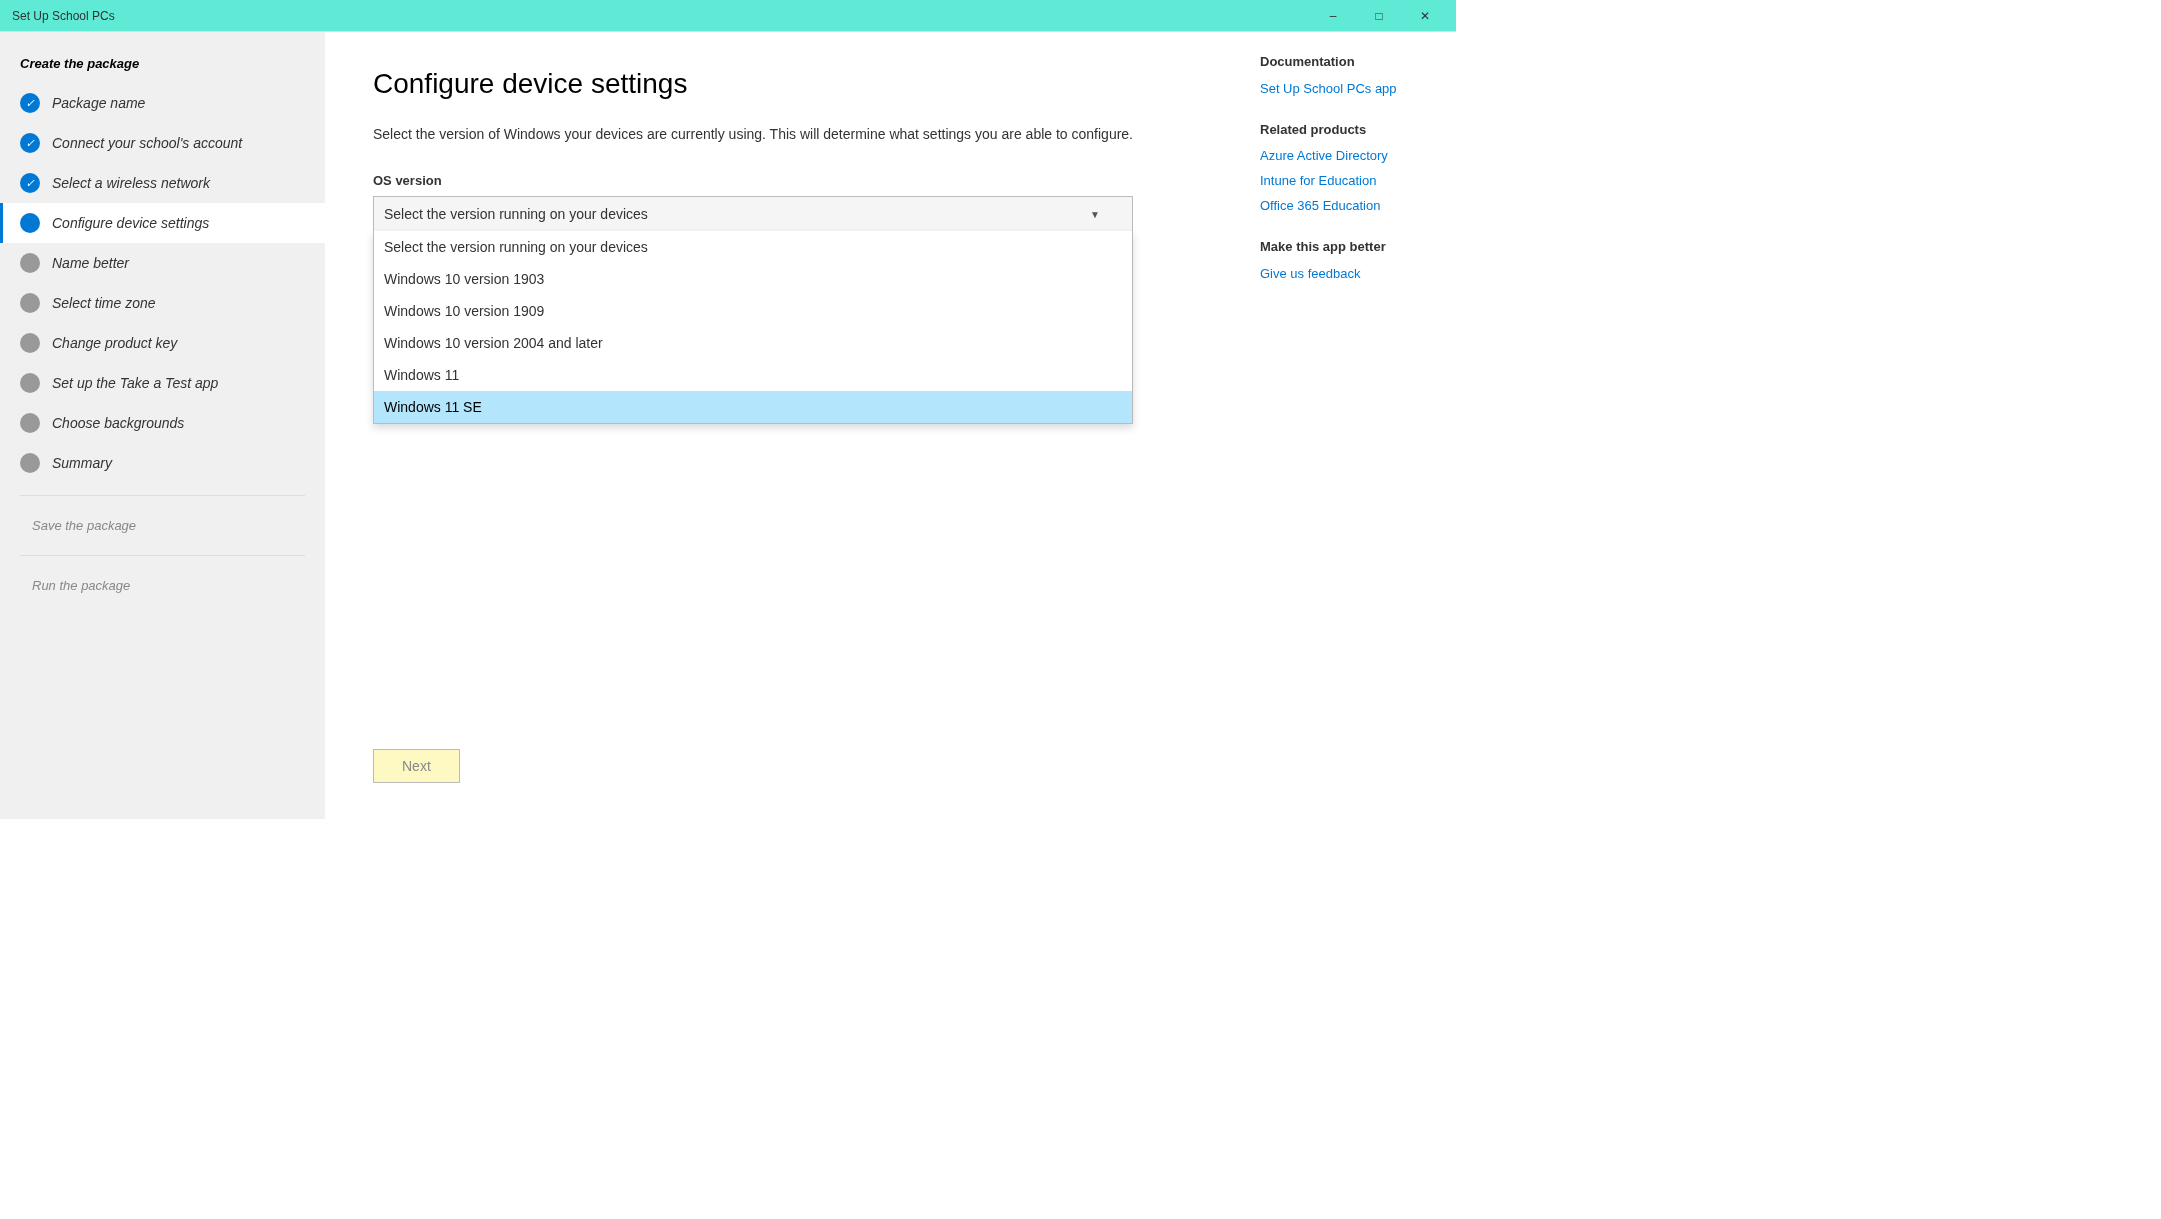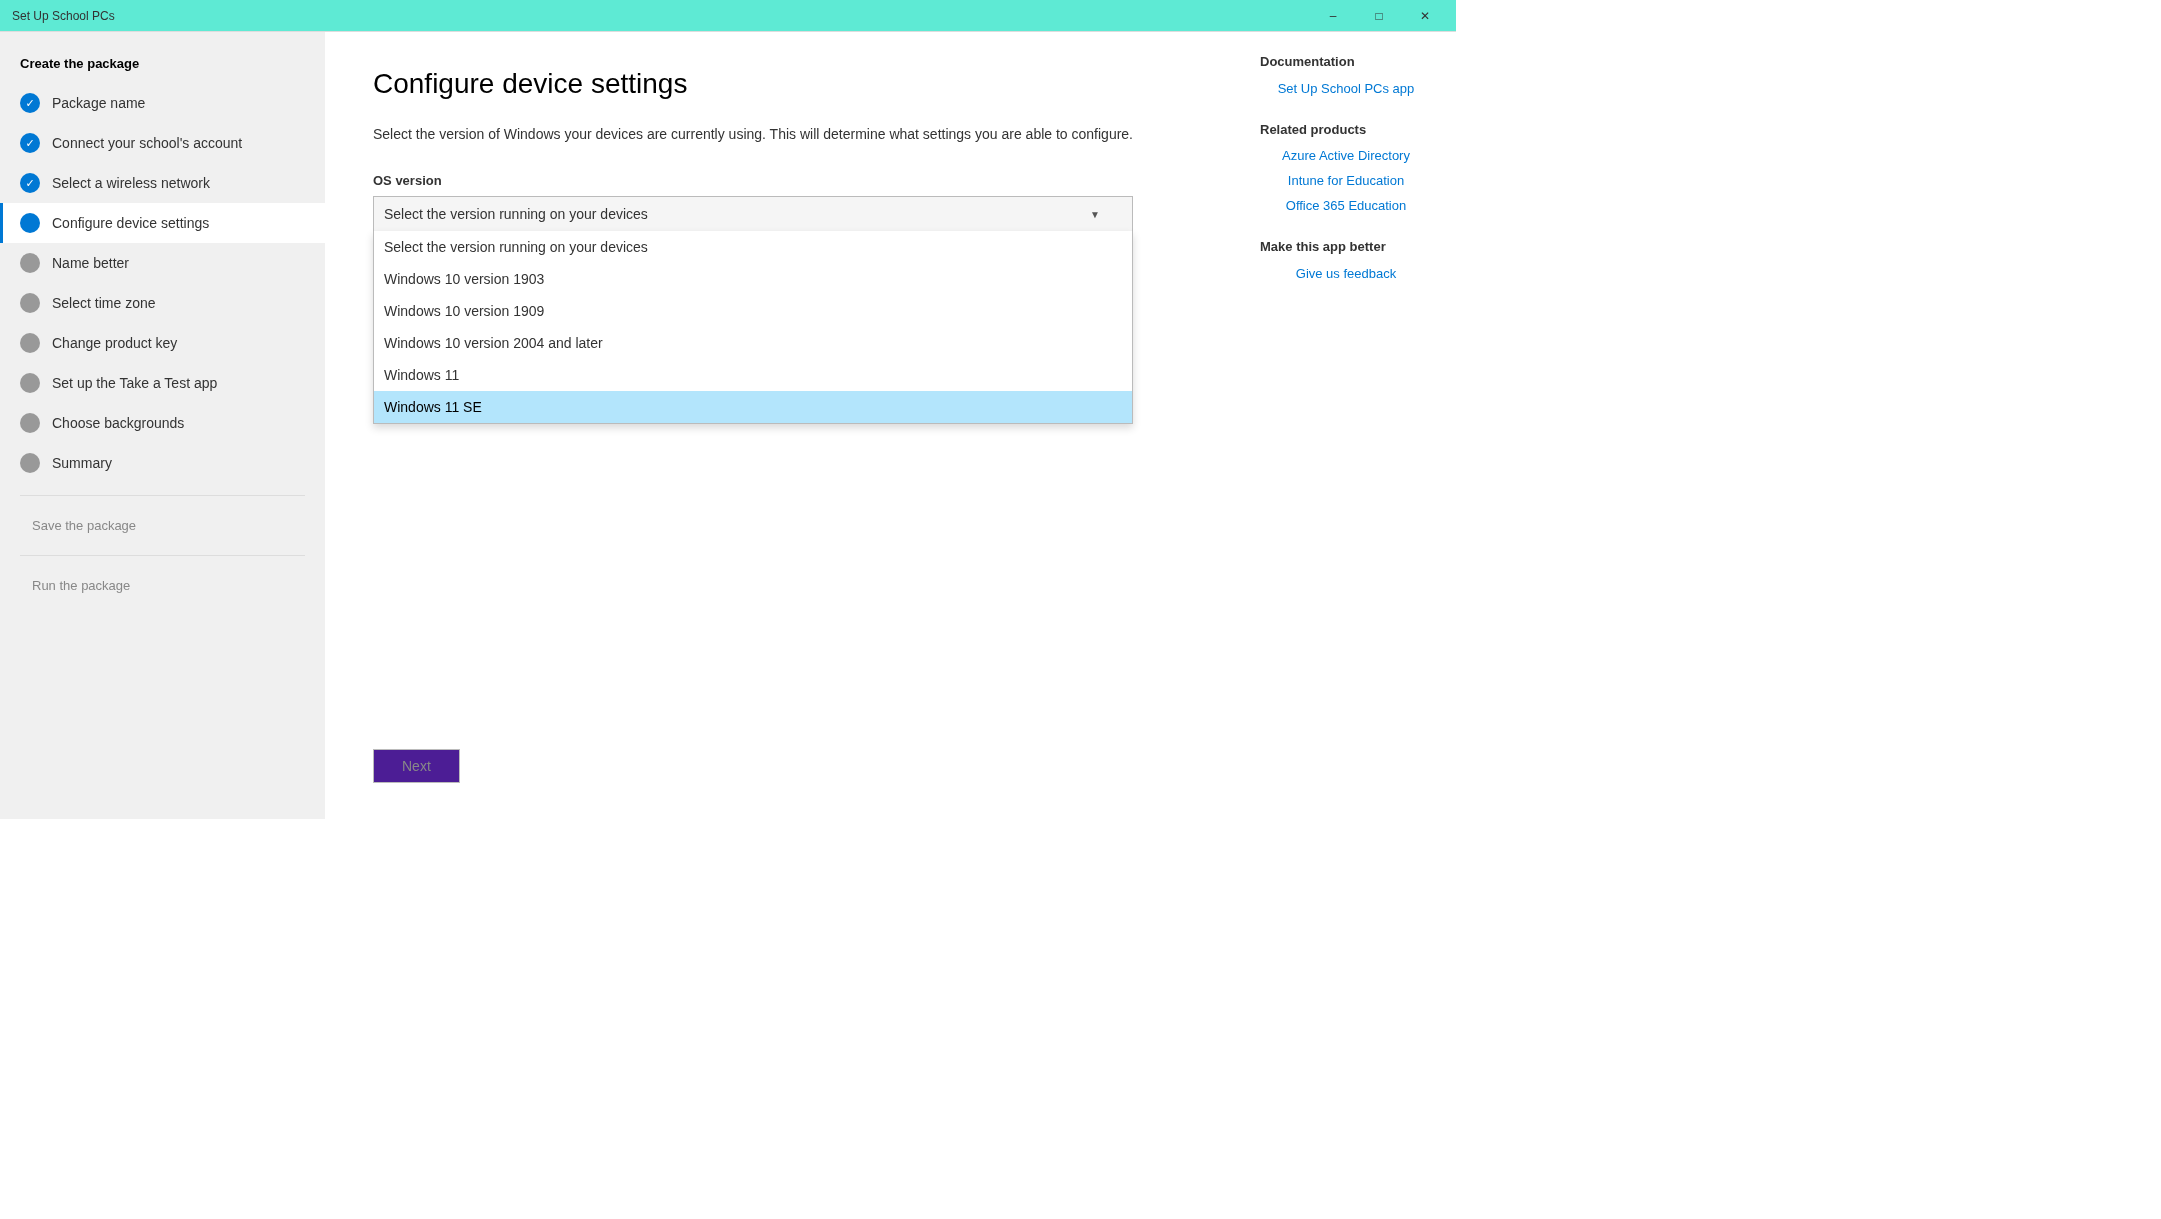--- a/index.html
+++ b/index.html
@@ -52,20 +52,21 @@
       overflow: hidden;
     }
 
     
     .sidebar {
       width: 325px;
       background: #f0f0f0;
       padding: 24px 0 24px 0;
       flex-shrink: 0;
       overflow-y: auto;
+      font-style: italic;
     }
 
     .sidebar-section-title {
       font-size: 13px;
       font-weight: 700;
       color: #000;
       padding: 0 20px 12px 20px;
     }
 
     .sidebar-item {
@@ -198,21 +199,21 @@
 
     
     .footer-bar {
       position: absolute;
       bottom: 36px;
       left: 48px;
     }
     .next-btn {
       padding: 8px 28px;
       font-size: 14px;
-      background: #4c1d95;
+      background: #fef9c3;
       border: 1px solid #bbb;
       color: #888;
       cursor: pointer;
     }
 
     
     .right-panel {
       width: 220px;
       padding: 20px 24px;
       flex-shrink: 0;
@@ -227,21 +228,20 @@
       margin-bottom: 6px;
     }
 
     .right-link {
       color: #0078d4;
       text-decoration: none;
       display: block;
       margin-bottom: 4px;
       font-size: 13px;
       cursor: pointer;
-      text-align: center;
     }
 
     .right-section-gap {
       margin-top: 20px;
     }
   </style>
 </head>
 <body>
 
 <div class="titlebar">

